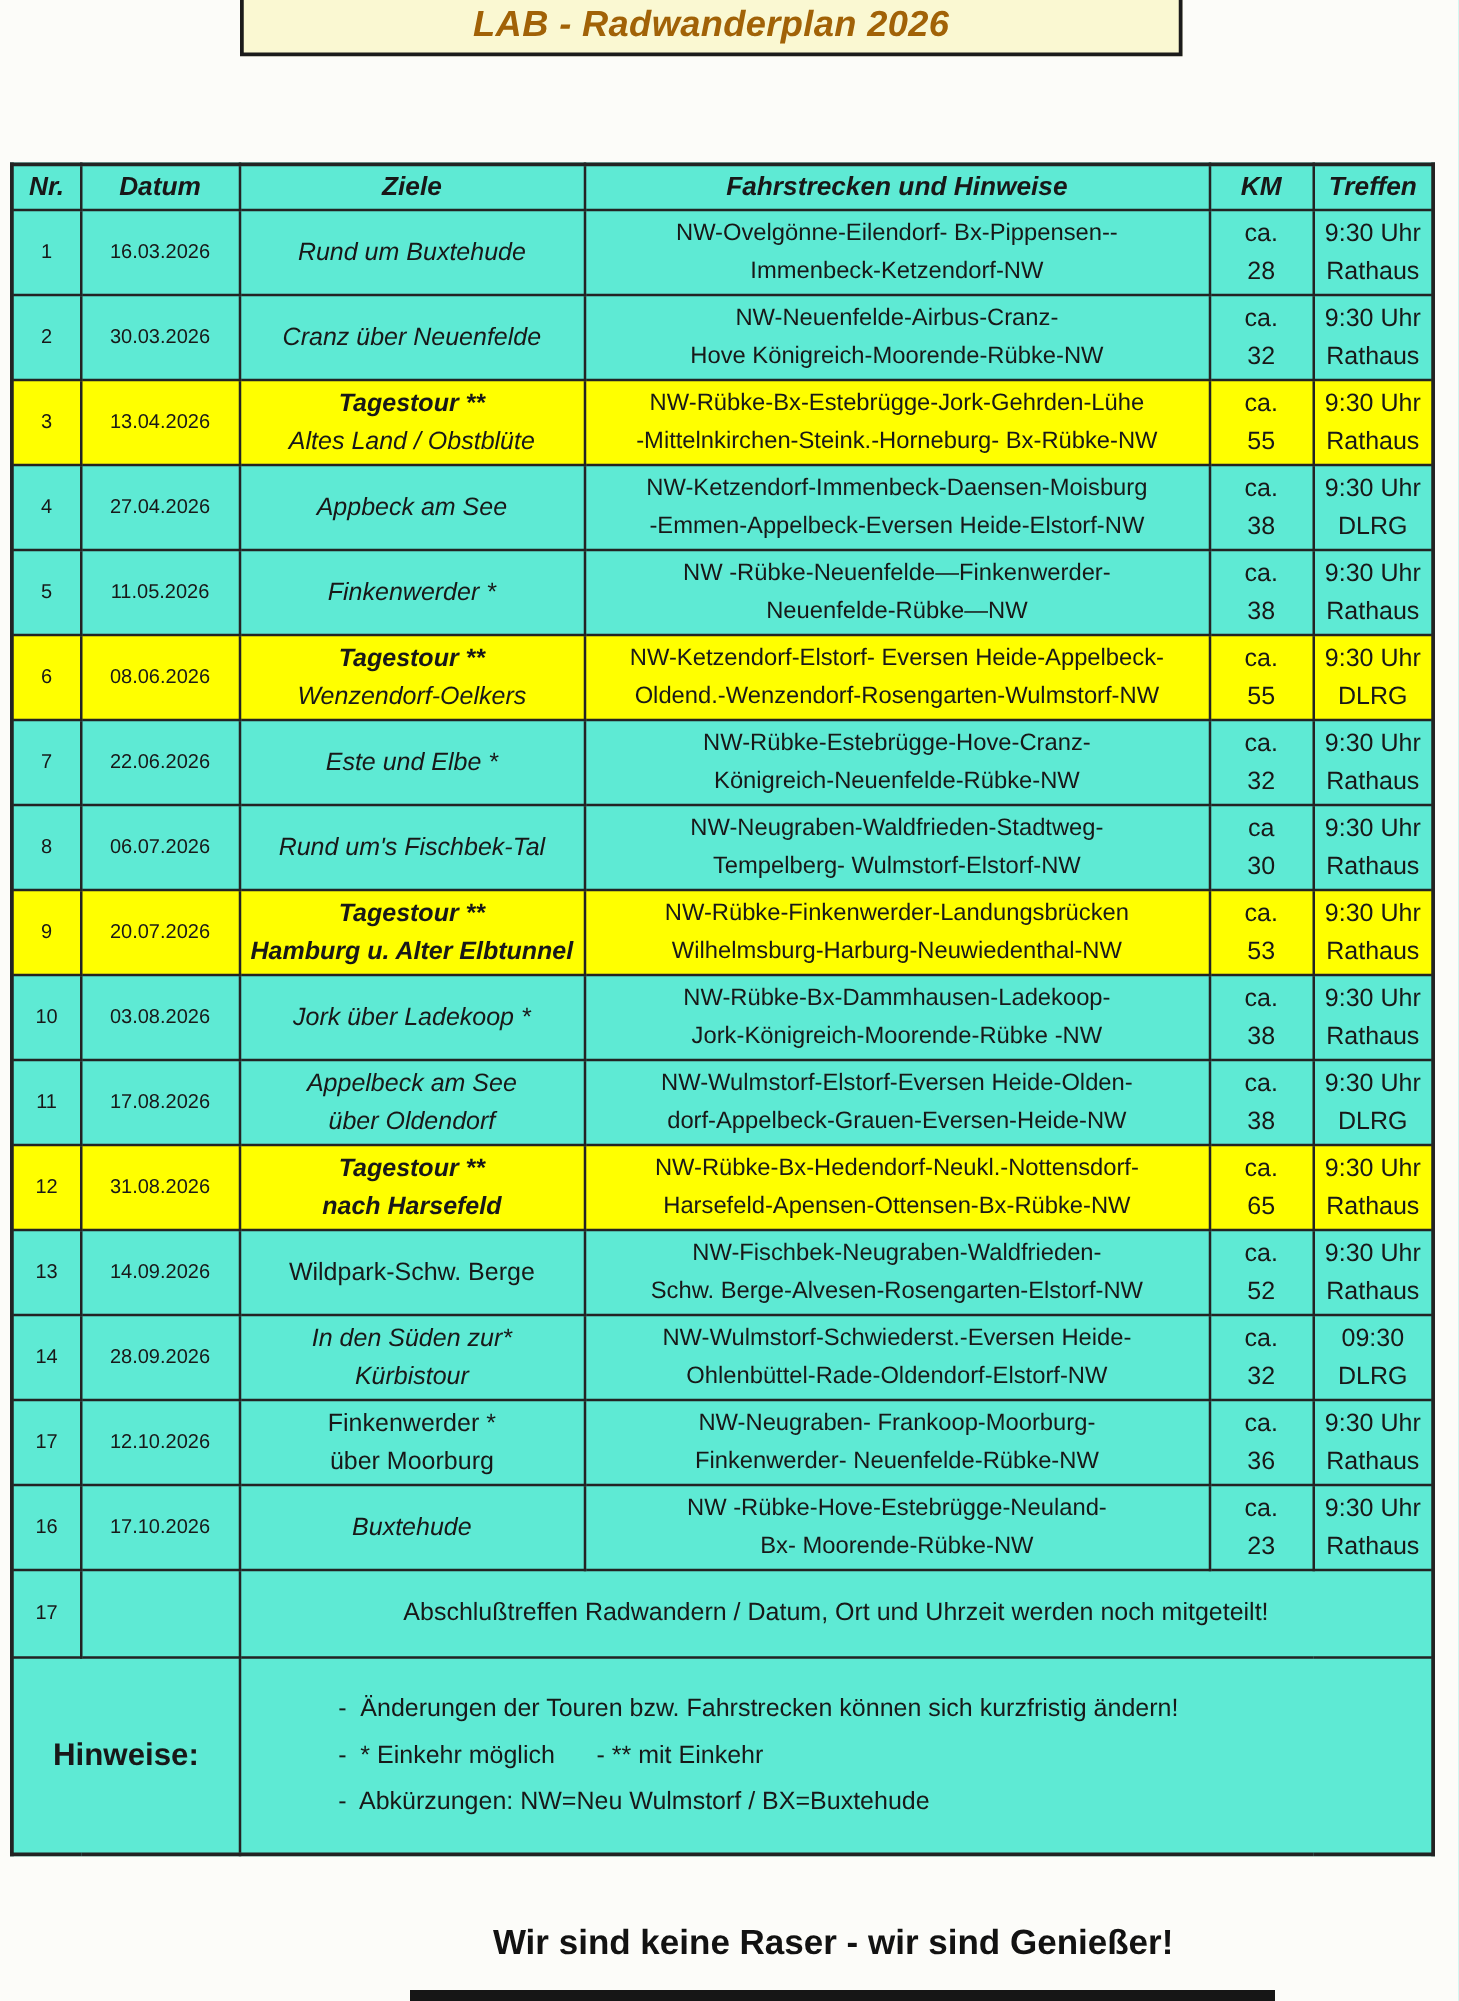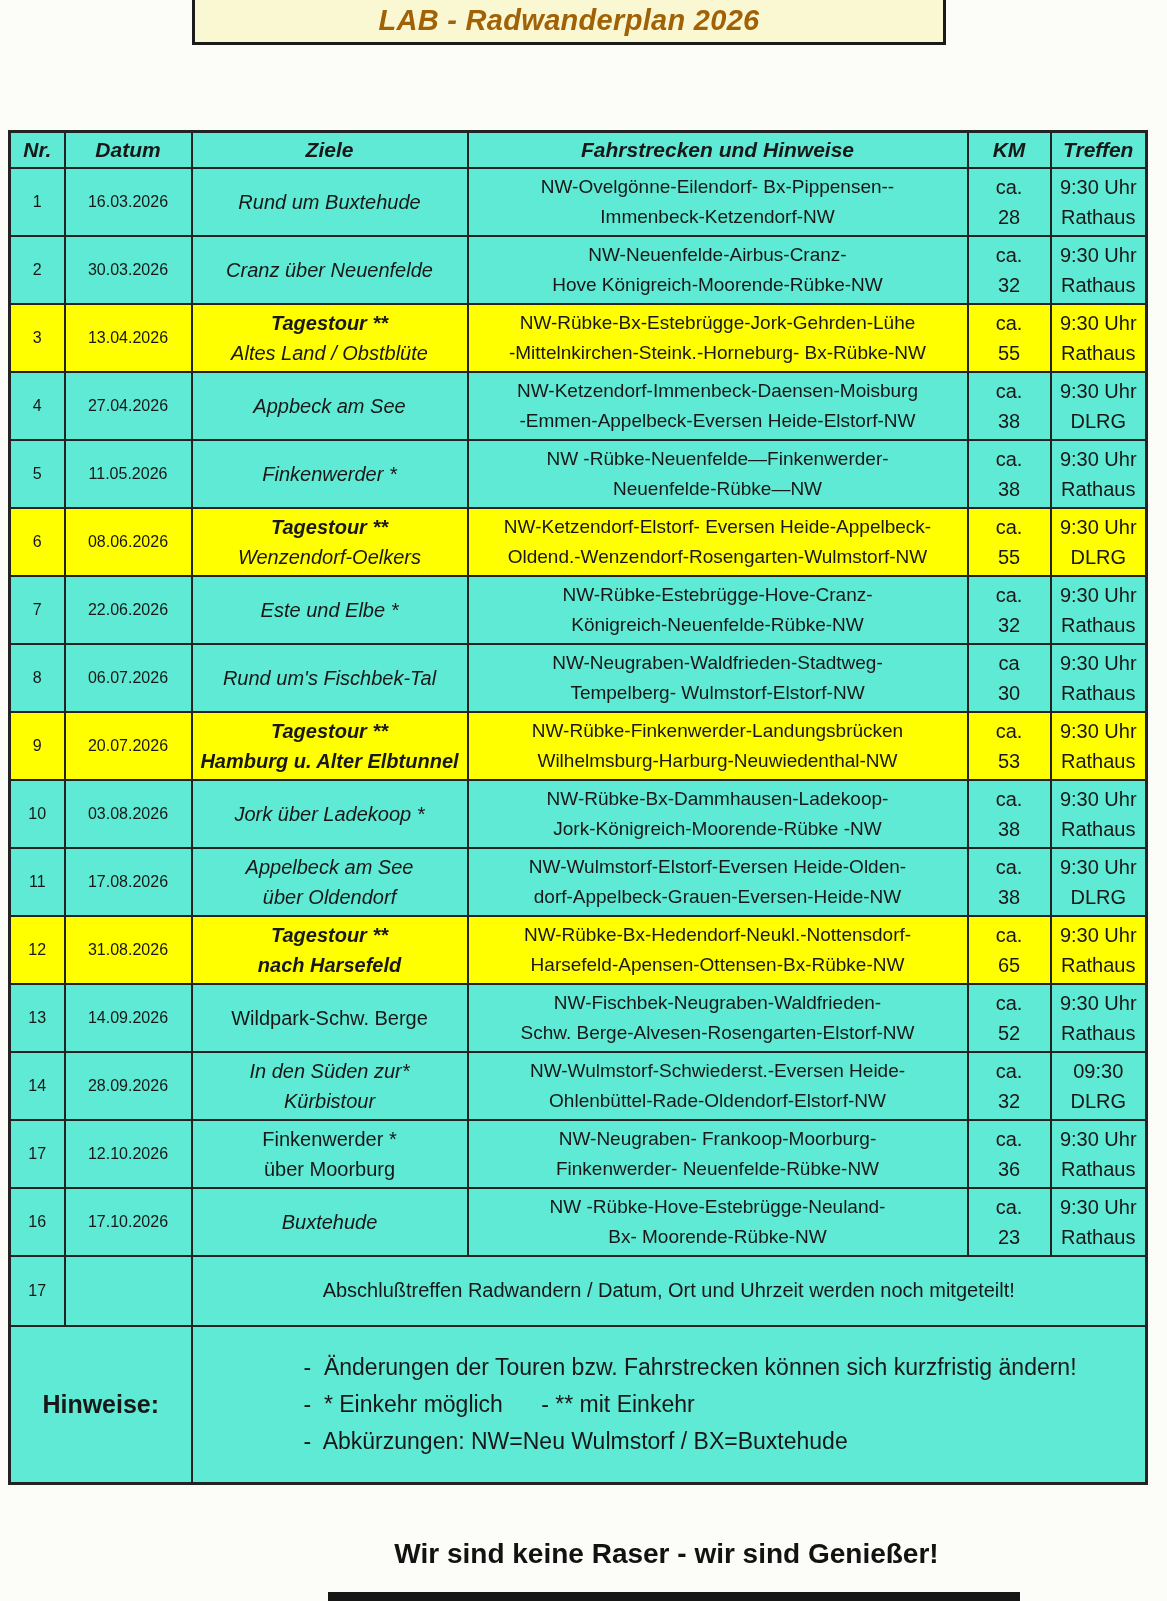--- a/index.html
+++ b/index.html
@@ -45,21 +45,21 @@
   .zl.italic { font-style:italic; }
   .zl.bold-italic { font-style:italic; font-weight:bold; }
   .zl.regular { font-style:normal; }
   .cell-km .line { font-size:20px; }
   .cell-treffen .line { font-size:20px; }
   tr.final-row { height:70px; }
   tr.final-row td.merged { font-size:20px; }
   tr.hinweise-row { height:158px; }
   .hinweise-label { font-weight:bold; font-size:25px; }
   td.hinweise-cell { text-align:left; padding:6px 0 6px 78px; }
-  td.hinweise-cell .line { line-height:37px; font-size:23px; white-space:pre-wrap;margin-left:33px; }
+  td.hinweise-cell .line { line-height:37px; font-size:20px; white-space:pre-wrap; }
   .footer-slogan {
     position:absolute; top:1538px; left:83px; width:1167px;
     text-align:center;
     font-size:28px; font-weight:bold; color:#121212;
   }
   .bottom-bar {
     position:absolute; left:328px; top:1592px;
     width:692px; height:9px;
     background:#161616;
   }

